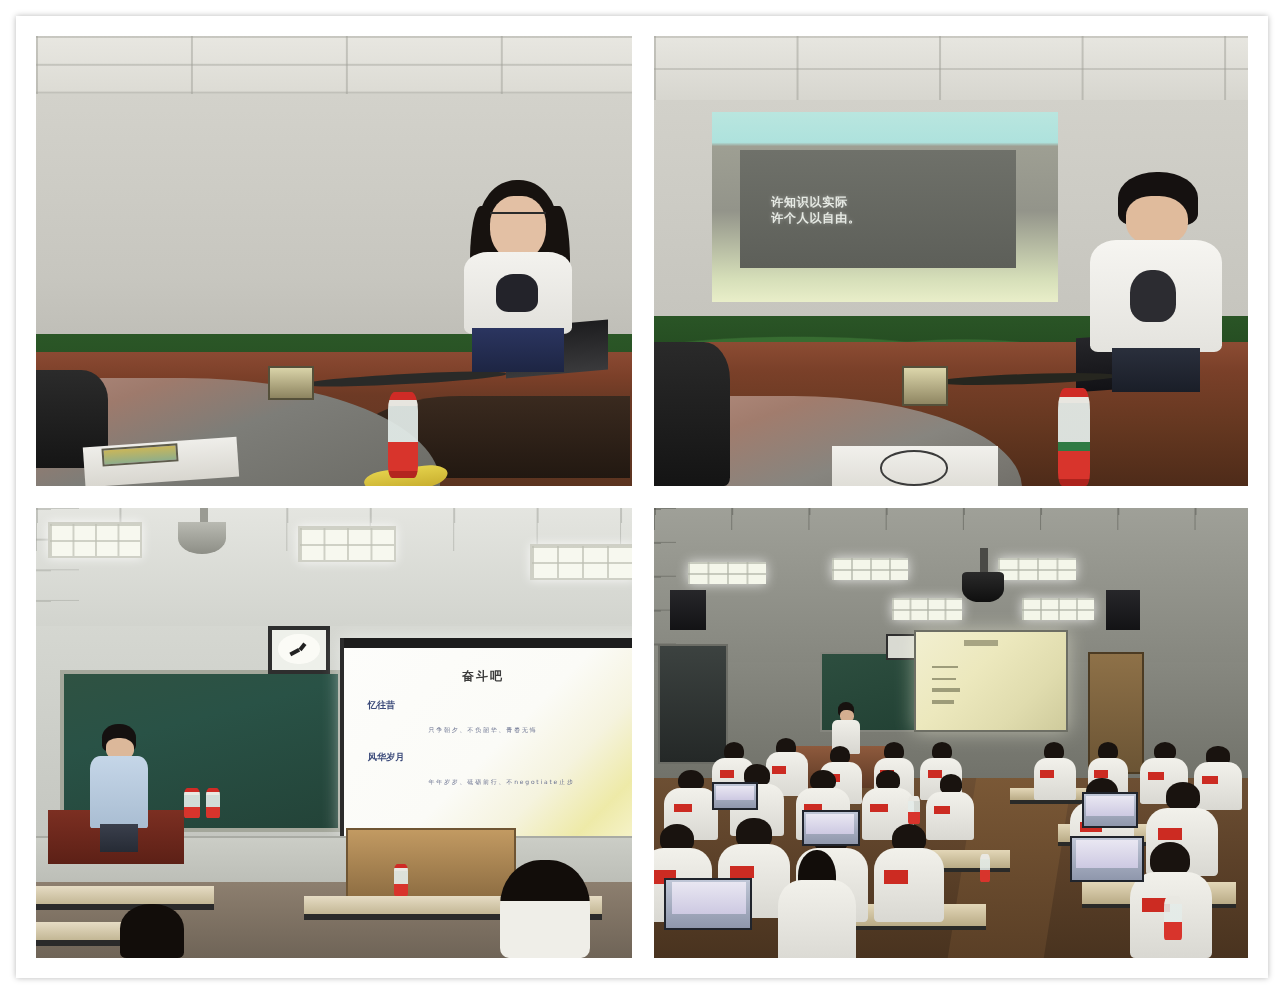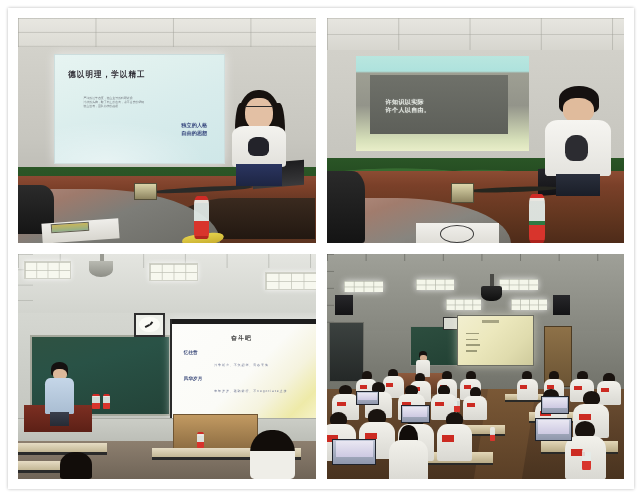--- a/index.html
+++ b/index.html
@@ -611,29 +611,20 @@
   <div class="frame">
     <div class="grid">
 
       <div class="photo p1">
         <div class="ceiling">
             <div class="ceil-grid"></div>
           </div>
         <div class="ceil-light" style="left:3%;"></div>
         <div class="ceil-light" style="left:20%;"></div>
         <div class="wall"></div>
-        <div class="screen">
-          <div class="sl-wash"></div>
-          <div class="sl-title">德以明理，学以精工</div>
-          <div class="sl-body">严谨的治学态度，独立主导的科研素质
-冷静的头脑，敢于向上的志向，永不言弃的坚韧
-独立思考，团队协作的品质</div>
-          <div class="sl-foot">独立的人格
-自由的思想</div>
-        </div>
         <div class="plants"></div>
         <div class="table"></div>
         <div class="table-inner"></div>
         <div class="table-top"></div>
         <div class="chair"></div>
         <div class="laptop"></div>
         <div class="cable"></div>
         <div class="socket"></div>
         <div class="paper"></div>
         <div class="phone"></div>

